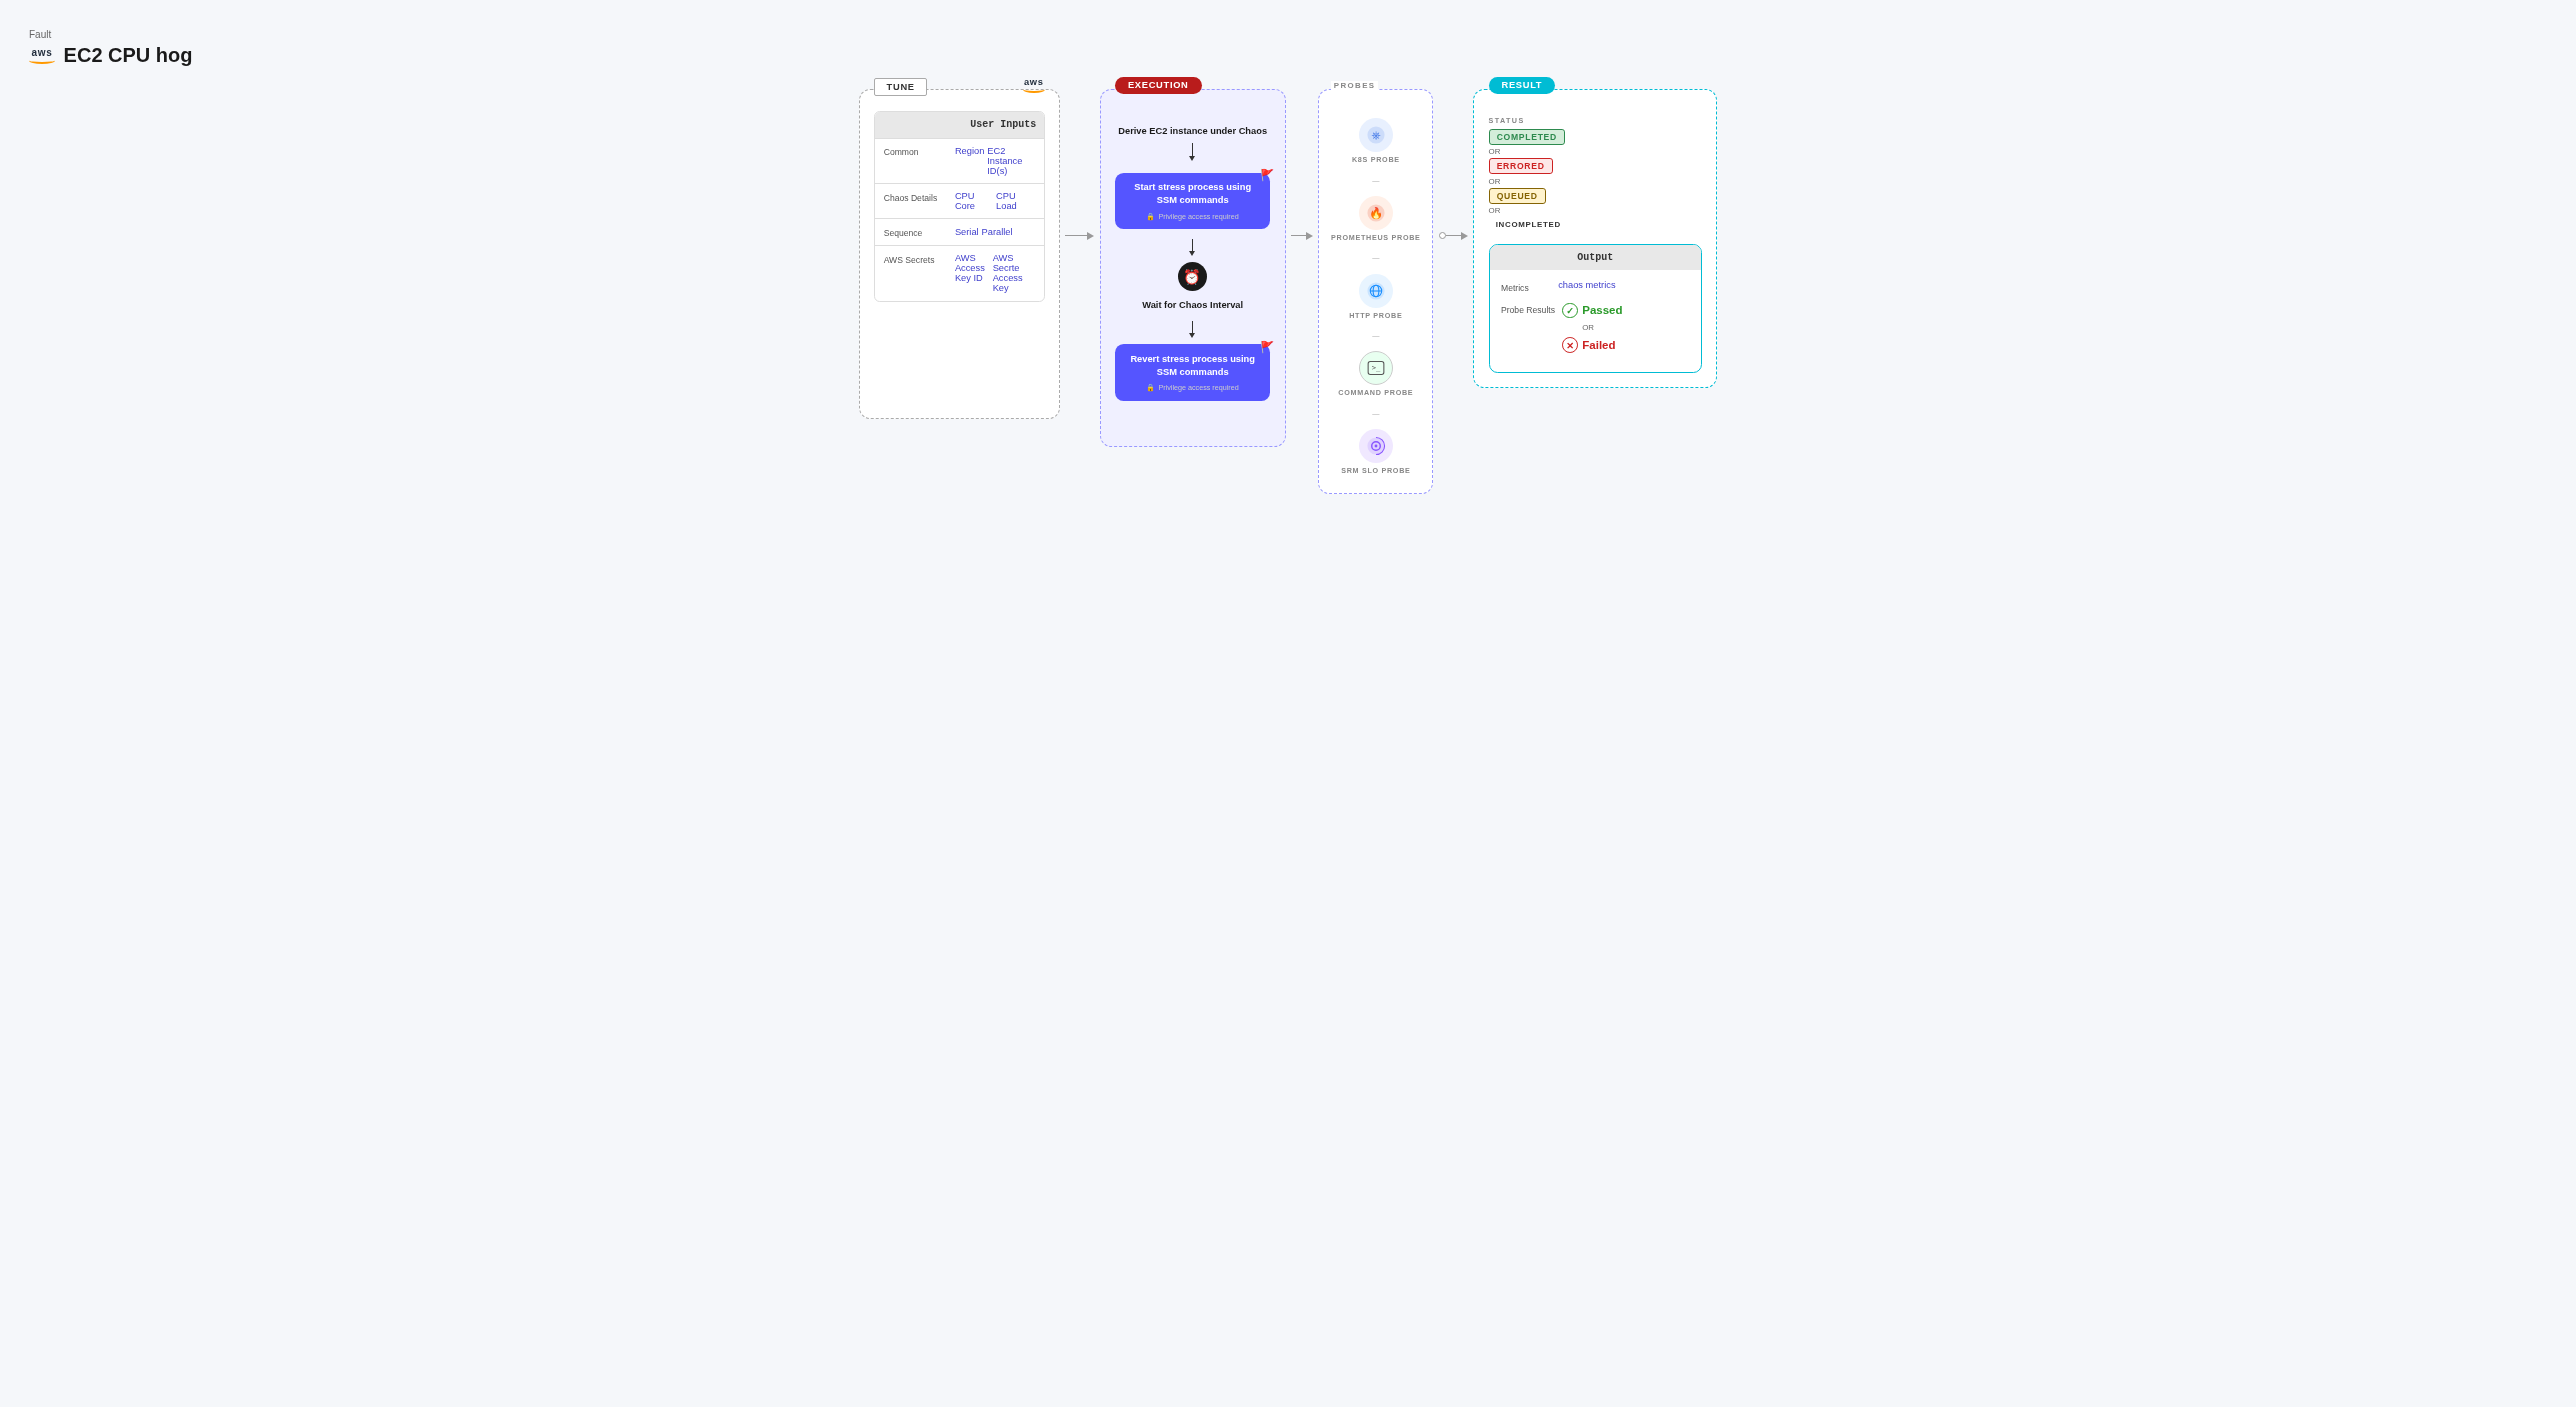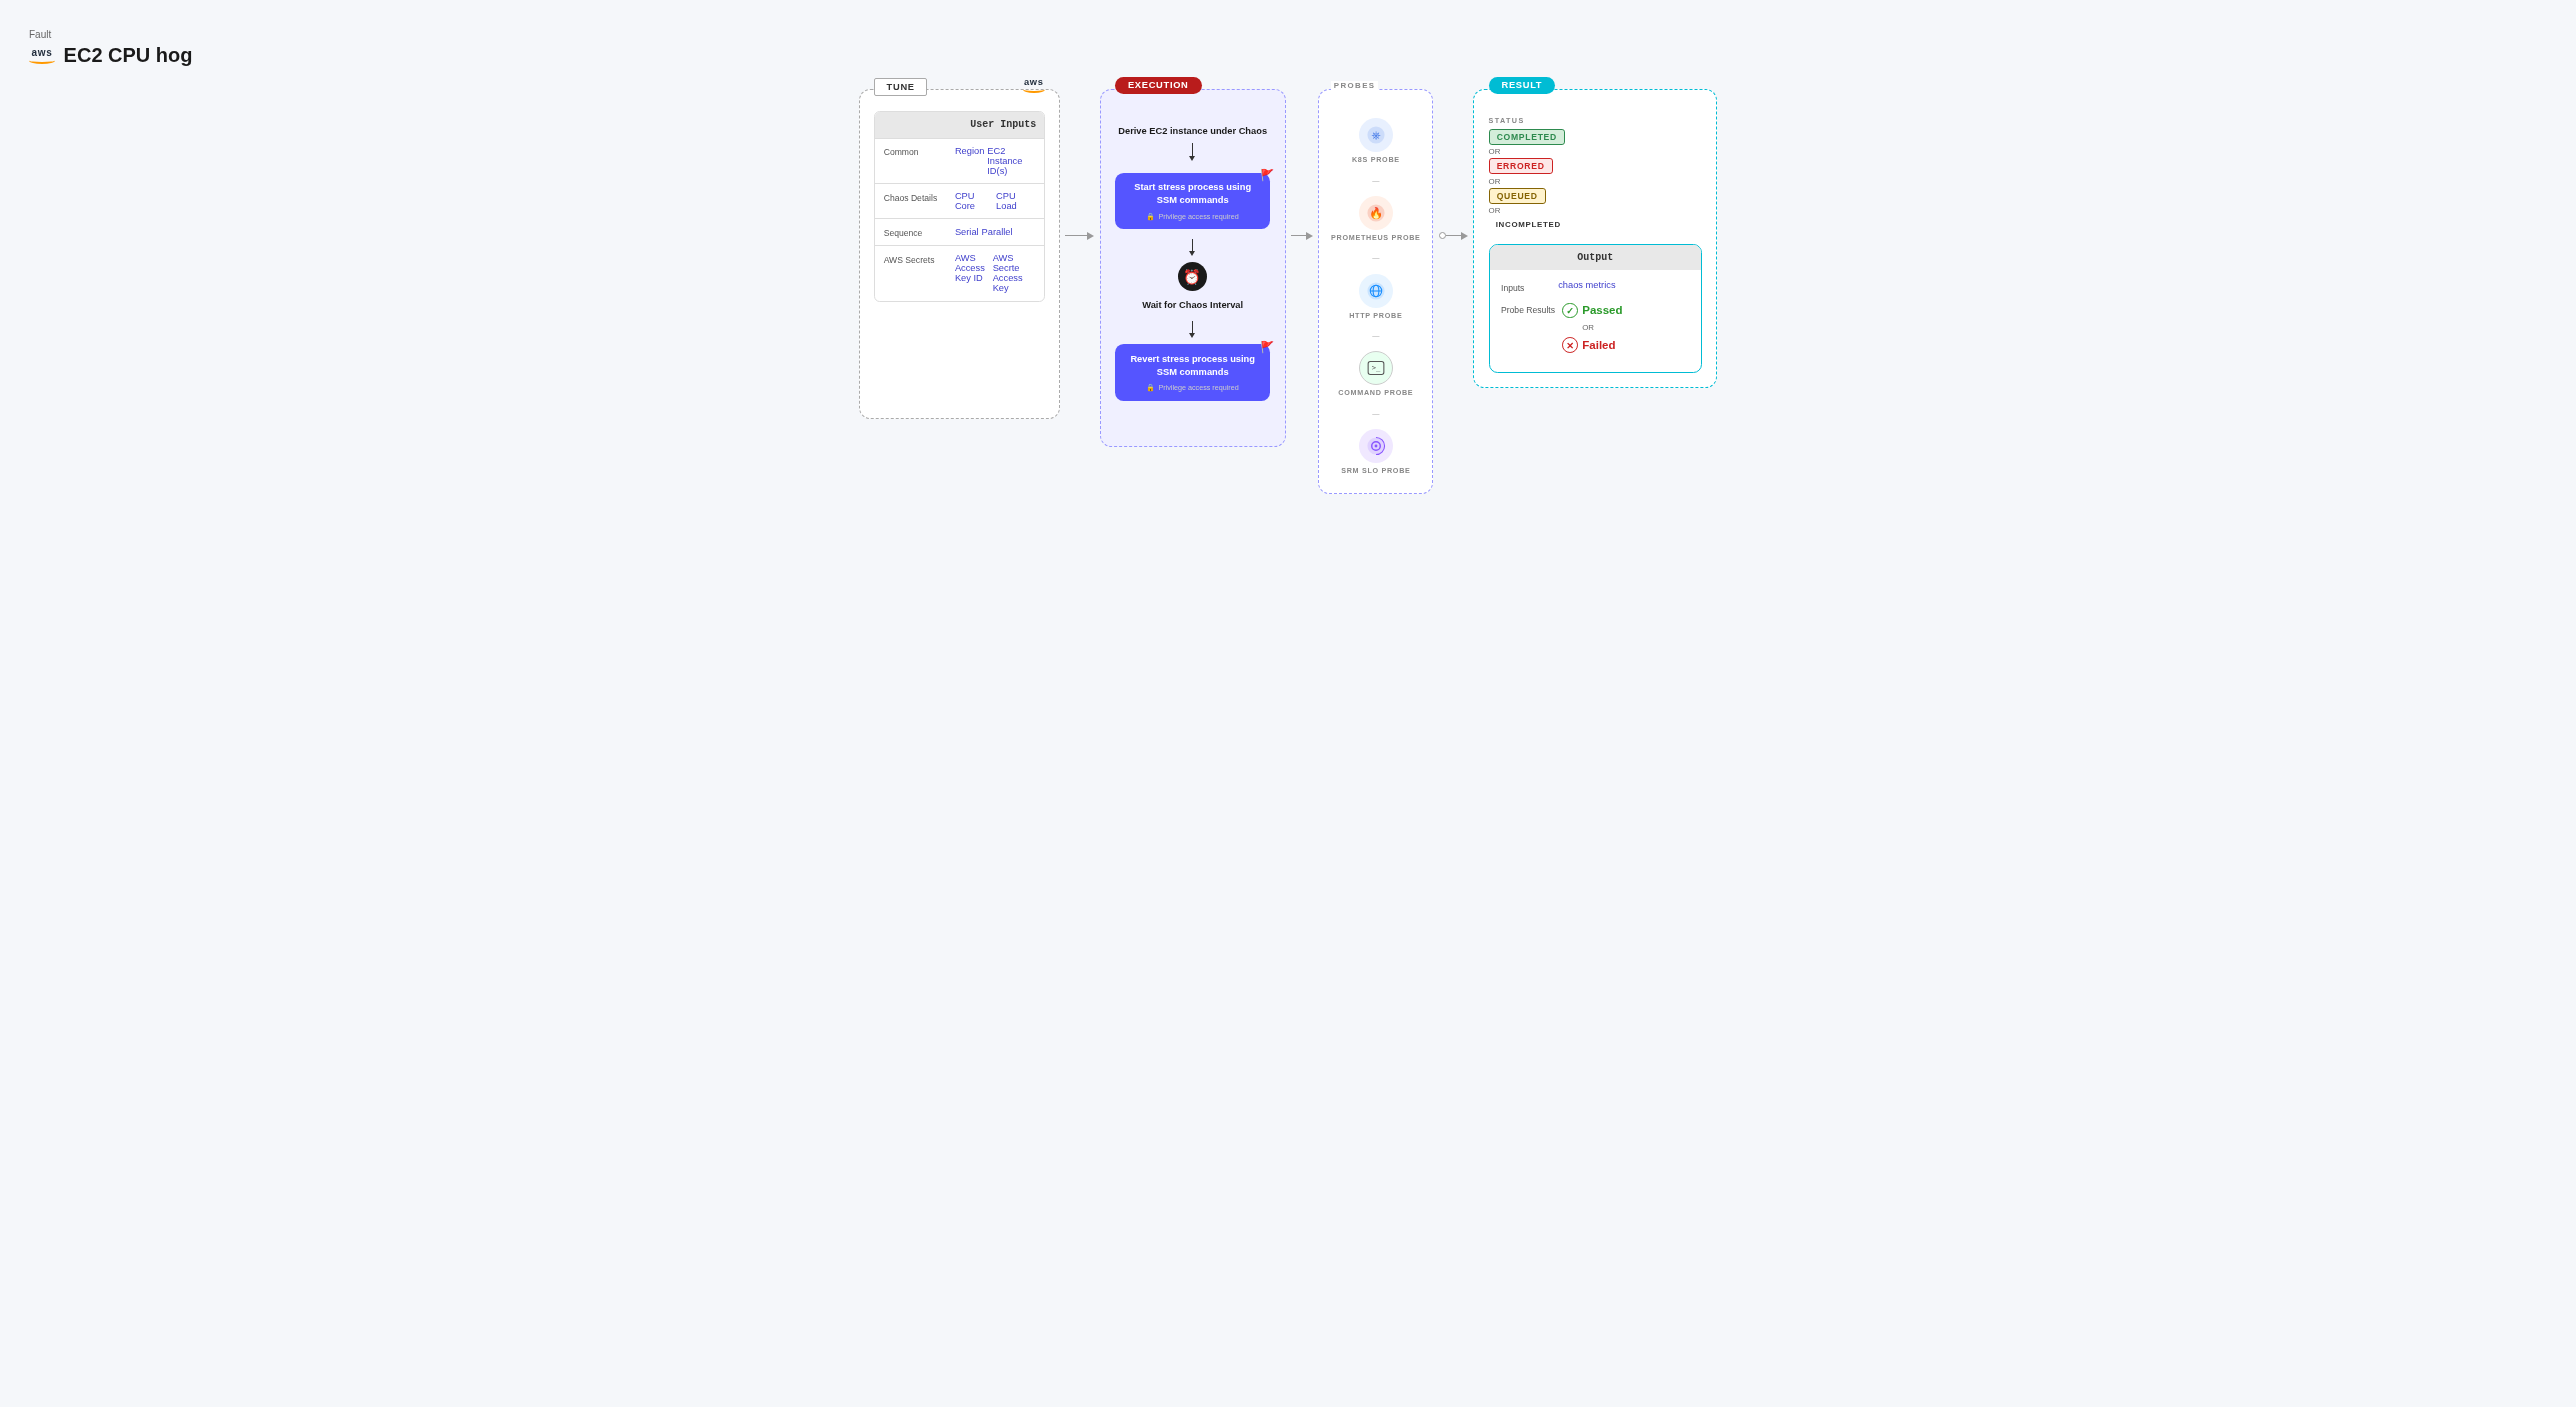--- a/index.html
+++ b/index.html
@@ -583,21 +583,21 @@
       <div class="or-text">OR</div>
       <div>
         <span class="status-badge badge-incompleted">INCOMPLETED</span>
       </div>
     </div>
 
     <div class="output-card">
       <div class="output-header">Output</div>
       <div class="output-body">
         <div class="output-row">
-          <span class="output-row-label">Inputs</span>
+          <span class="output-row-label">Metrics</span>
           <span class="output-row-value">chaos metrics</span>
         </div>
         <div class="output-row" style="align-items: flex-start;">
           <span class="output-row-label">Probe Results</span>
           <div class="output-row-results">
             <div class="result-passed">
               <div class="check-icon">✓</div>
               <span>Passed</span>
             </div>
             <div class="or-text" style="margin-left: 20px;">OR</div>

